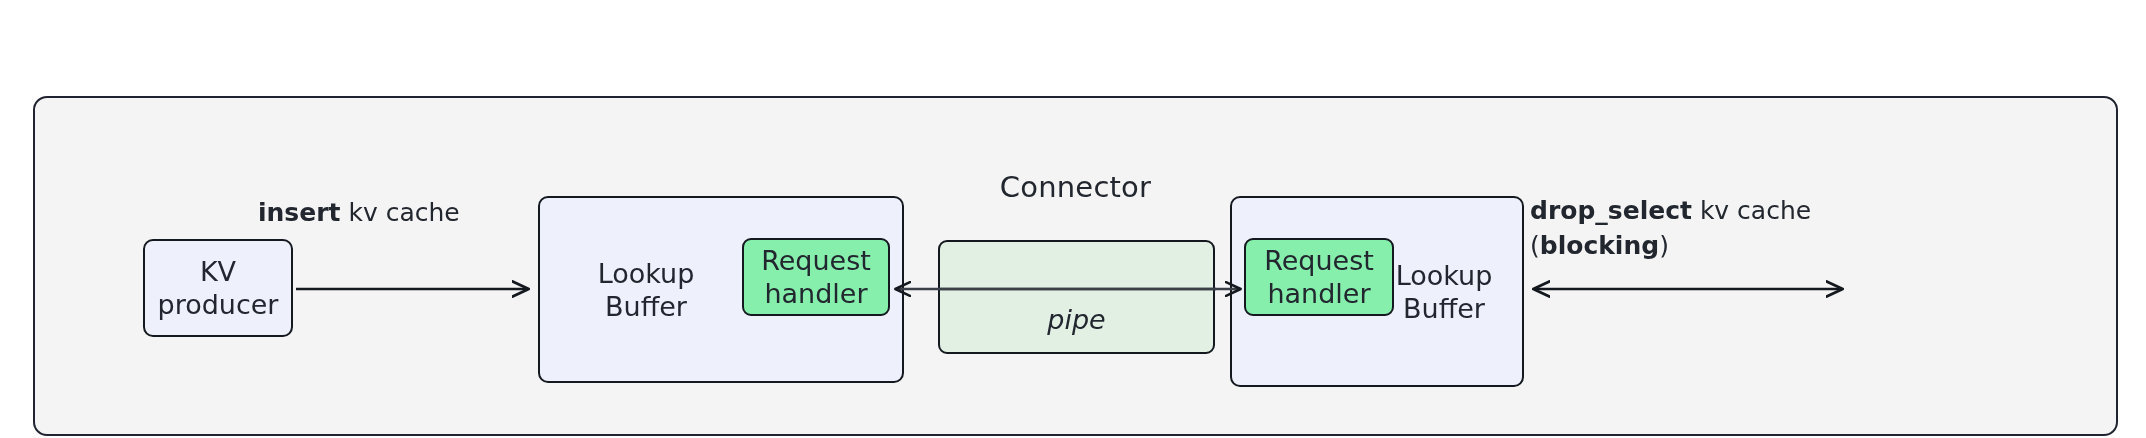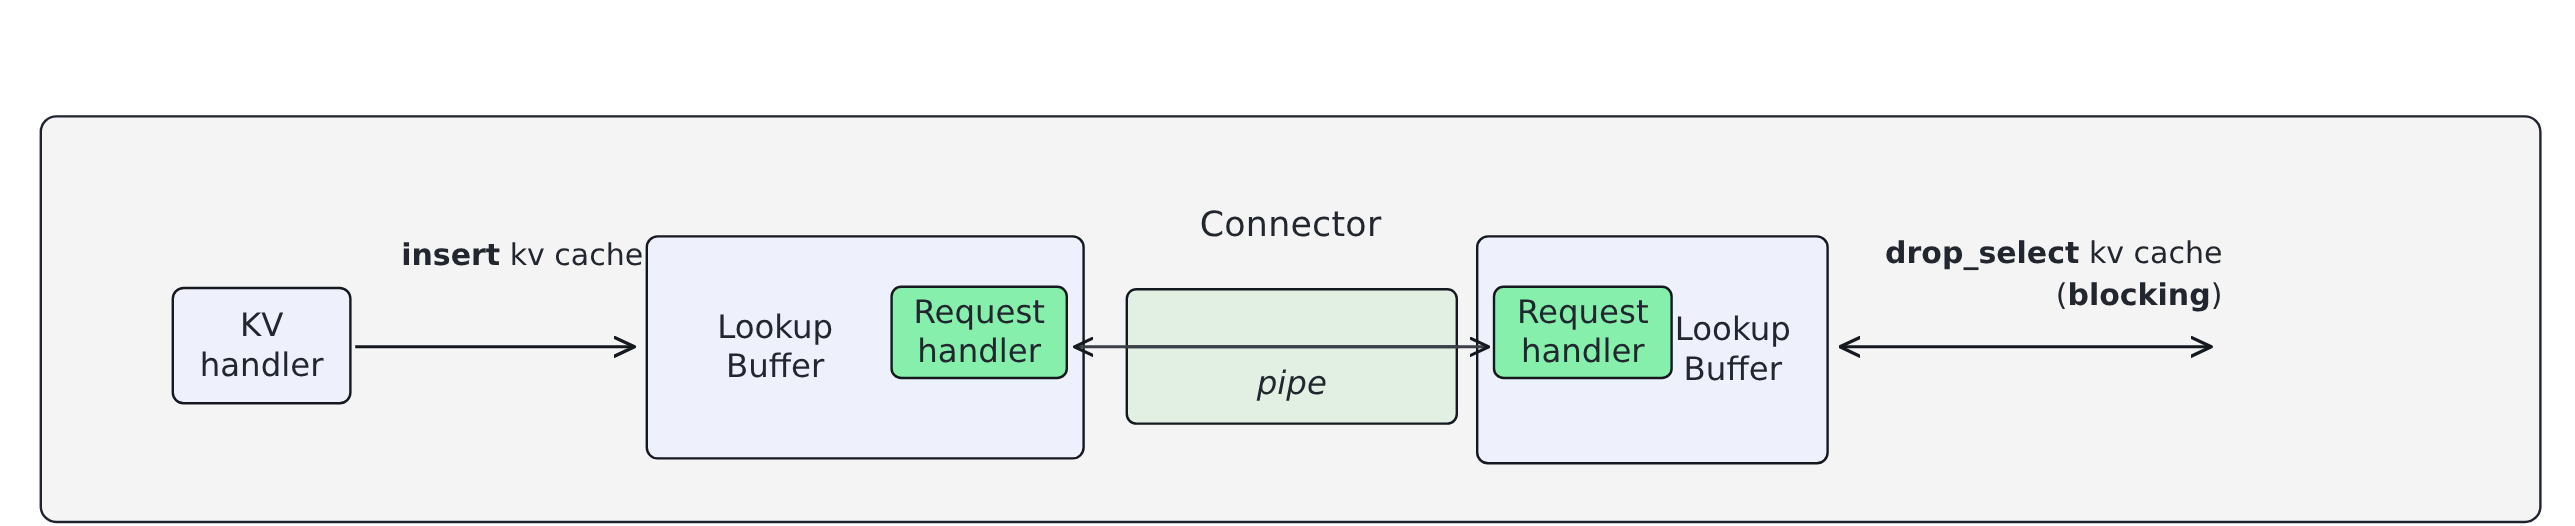--- a/index.html
+++ b/index.html
@@ -133,21 +133,21 @@
   #arrow-layer {
     position: absolute;
     left: 0; top: 0;
     width: 2146px; height: 438px;
     pointer-events: none;
   }
 
   
   .edge-label {
     position: absolute;
-    text-align: right;
+    text-align: left;
     font-size: 25px;
     color: #22272f;
     line-height: 1.38;
     white-space: nowrap;
   }
   .edge-label .b { font-weight: bold; }
   #label-insert {
     left: 258px;
     top: 152px;
     width: 278px;
@@ -162,21 +162,21 @@
 <body>
 
 <div id="stage">
 
   <div class="connector-box">
     <div class="connector-title">Connector</div>
   </div>
 
   <div class="node blue" id="kv-producer">
     <span class="lbl">KV
-handler</span>
+producer</span>
   </div>
 
   <div class="node blue" id="lookup-buffer-left">
     <span class="lbl">Lookup
 Buffer</span>
   </div>
 
   <div class="request-handler" id="request-handler-left">
     <span class="lbl">Request
 handler</span>

